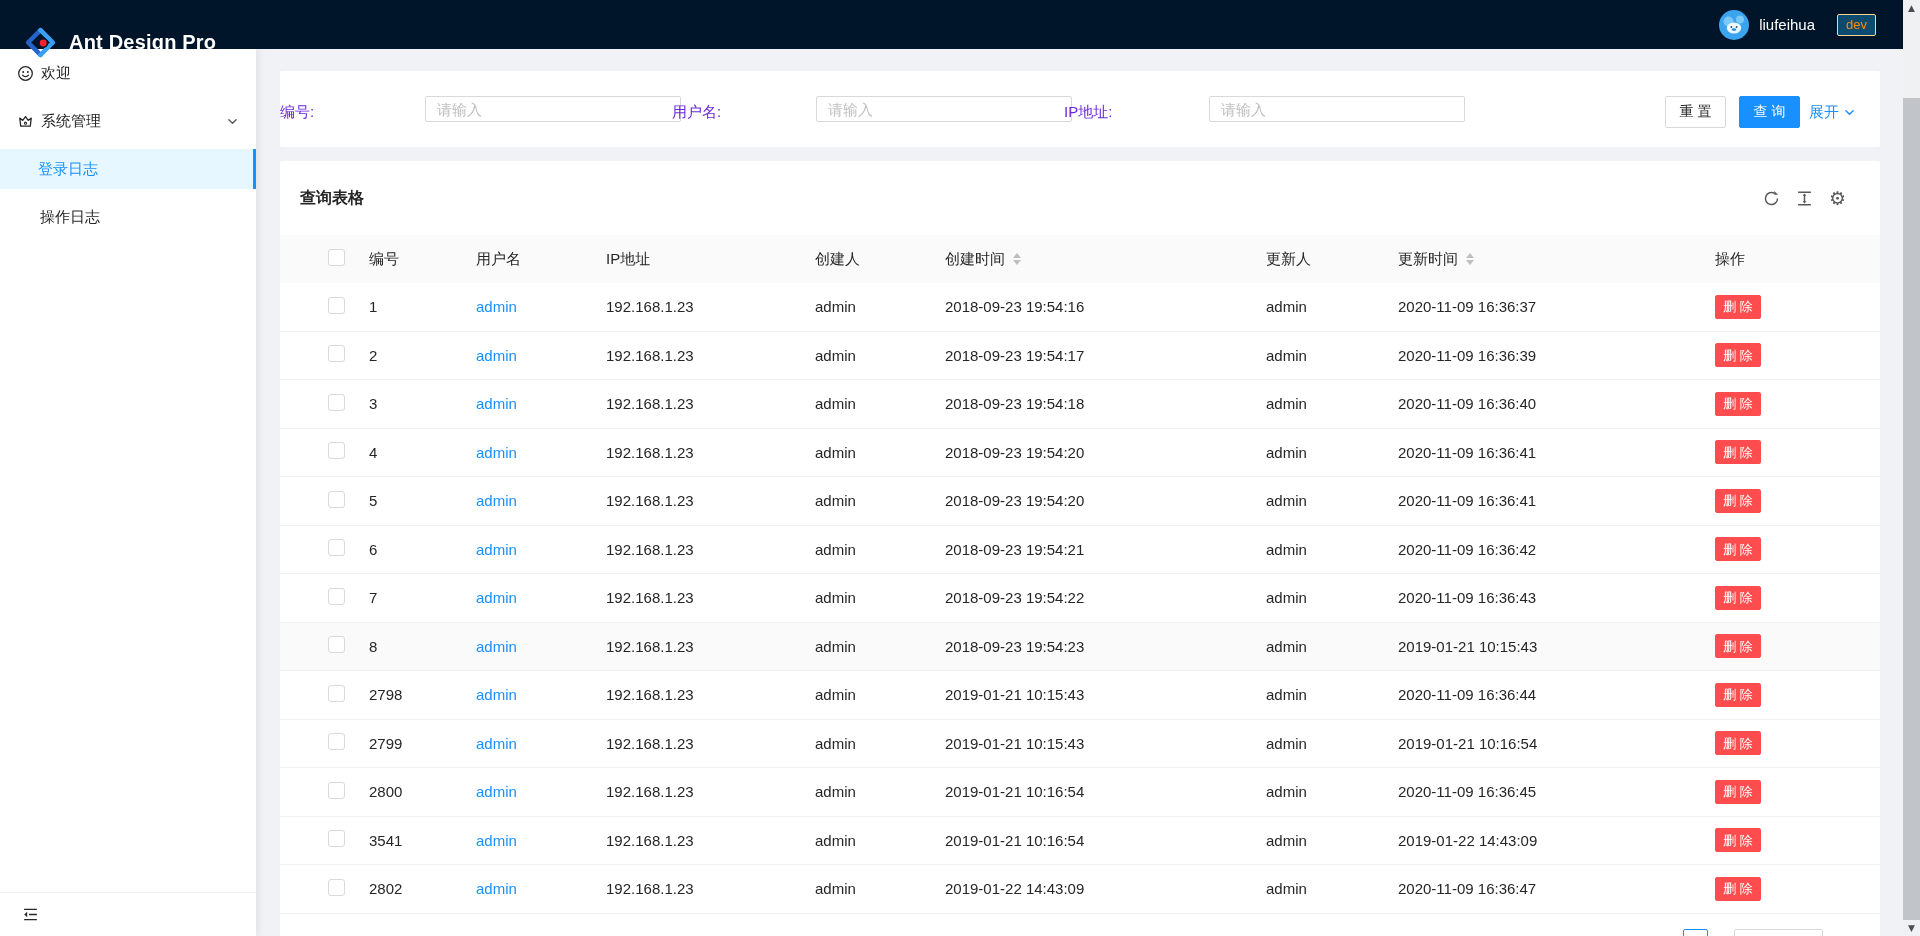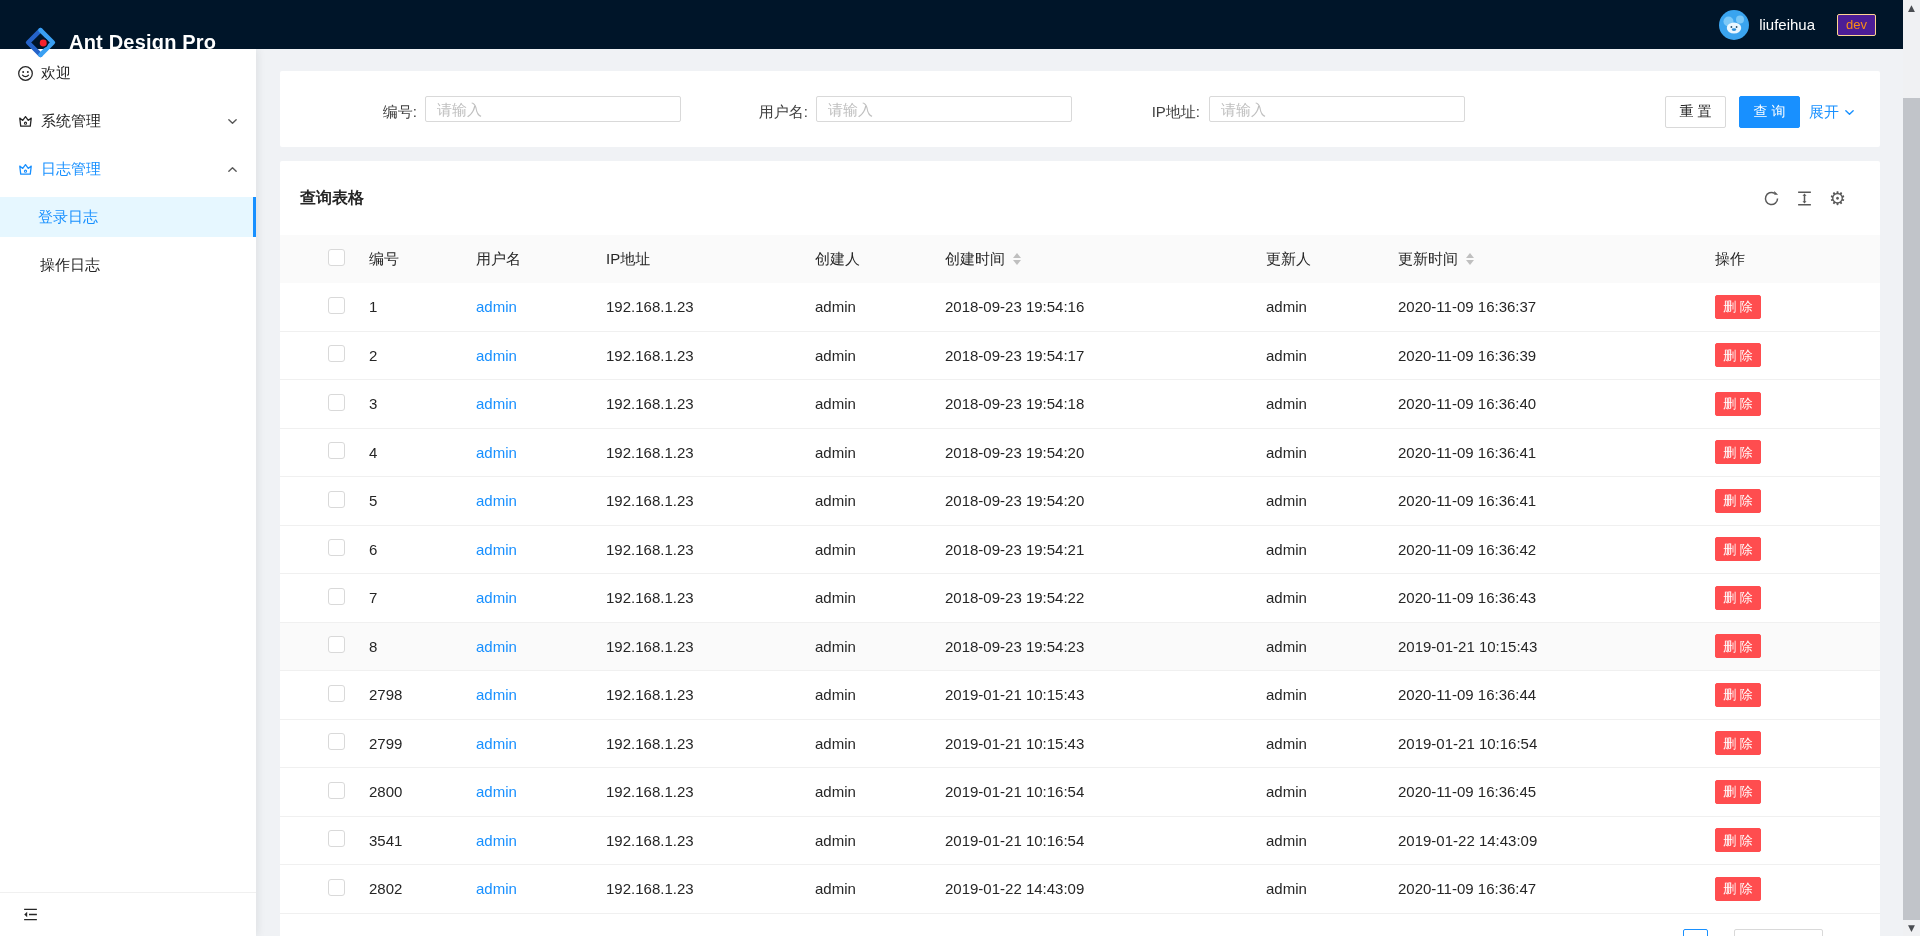--- a/index.html
+++ b/index.html
@@ -8,21 +8,21 @@
   .stage { position:absolute; left:0; top:0; width:1920px; height:936px; }
 
   
   .app-header { position:absolute; left:0; top:0; width:1903px; height:49px; background:#001529;
     display:flex; align-items:center; padding:0 27px 0 24px; z-index:30; }
   .logo-wrap { display:flex; align-items:center; gap:12px;margin-top:36px; }
   .app-title { color:#fff; font-size:20px; font-weight:700; letter-spacing:.2px; }
   .header-spacer { flex:1; }
   .header-user { display:flex; align-items:center; gap:10px; }
   .user-name { color:#fff; font-size:15px; }
-  .env-tag { margin-left:12px; background:#4c1d95; border:1px solid #ffd591; color:#fa8c16;
+  .env-tag { margin-left:12px; background:#0c4a6e; border:1px solid #ffd591; color:#fa8c16;
     font-size:13px; line-height:20px; padding:0 8px; border-radius:2px; }
 
   
   .sidebar { position:absolute; left:0; top:49px; width:256px; height:887px; background:#fff;
     box-shadow:2px 0 8px rgba(29,35,41,.08); z-index:20; }
   .menu { padding-top:4px; }
   .menu-item { height:40px; margin-bottom:8px; display:flex; align-items:center;
     padding-left:17px; padding-right:18px; font-size:15px; color:#262626; cursor:pointer; }
   .menu-item .mi-icon { width:17px; height:17px; margin-right:7px; display:inline-flex; color:#262626; }
   .menu-item .mi-label { flex:1; }
@@ -34,21 +34,21 @@
   .sub-item.selected::after { content:""; position:absolute; right:0; top:0; width:3px; height:100%; background:#1890ff; }
   .sidebar-footer { position:absolute; left:0; bottom:0; width:100%; height:44px;
     border-top:1px solid #f0f0f0; display:flex; align-items:center; padding-left:22px; }
   .fold-icon { width:17px; height:17px; color:#262626; cursor:pointer; }
 
   
   .content { position:absolute; left:256px; top:49px; width:1647px; height:887px; background:#f0f2f5; }
 
   
   .search-card { position:absolute; left:24px; top:22px; width:1600px; height:76px; background:#fff; border-radius:2px; }
-  .f-label { position:absolute; top:25px; height:32px; line-height:32px; text-align:right; color:#404040; }
+  .f-label { position:absolute; top:25px; height:32px; line-height:32px; color:#6d28d9; }
   .f-input { position:absolute; top:25px; height:26px; width:256px; border:1px solid #d9d9d9; border-radius:2px;
     padding:0 11px; font-size:15px; color:#262626; outline:none; font-family:inherit; }
   .f-input::placeholder { color:#bfbfbf; }
   .btn { position:absolute; top:25px; height:32px; width:61px; border-radius:2px; font-size:14px;
     font-family:inherit; cursor:pointer; }
   .btn-default { background:#fff; border:1px solid #d9d9d9; color:#262626; }
   .btn-primary { background:#1890ff; border:1px solid #1890ff; color:#fff; }
   .expand-link { position:absolute; top:25px; height:32px; display:inline-flex; align-items:center; gap:5px;
     color:#1890ff; font-size:15px; cursor:pointer; }
   .expand-link .chev { width:11px; height:11px; display:inline-flex; }
@@ -152,34 +152,20 @@
           </svg>
         </span>
         <span class="mi-label">系统管理</span>
         <span class="chev">
           <svg viewBox="0 0 12 12" width="11" height="11">
               <path d="M2 4l4 4 4-4" fill="none" stroke="currentColor" stroke-width="1.5" stroke-linecap="round" stroke-linejoin="round"></path>
             </svg>
         </span>
       </div>
 
-      <div class="menu-item active-parent">
-        <span class="mi-icon">
-          <svg viewBox="0 0 16 16" width="17" height="17">
-            <path d="M2.6 4.8l2.8 2.2L8 3.4l2.6 3.6 2.8-2.2-.9 7.6H3.5z" fill="none" stroke="currentColor" stroke-width="1.2" stroke-linejoin="round"></path>
-            <circle cx="8" cy="9.6" r="1" fill="none" stroke="currentColor" stroke-width="1"></circle>
-          </svg>
-        </span>
-        <span class="mi-label">日志管理</span>
-        <span class="chev" style="color:#595959;">
-          <svg viewBox="0 0 12 12" width="11" height="11">
-              <path d="M2 8l4-4 4 4" fill="none" stroke="currentColor" stroke-width="1.5" stroke-linecap="round" stroke-linejoin="round"></path>
-            </svg>
-        </span>
-      </div>
 
       <div class="sub-item selected">
         <span>登录日志</span>
       </div>
       <div class="sub-item">
         <span>操作日志</span>
       </div>
     </div>
 
     <div class="sidebar-footer">

